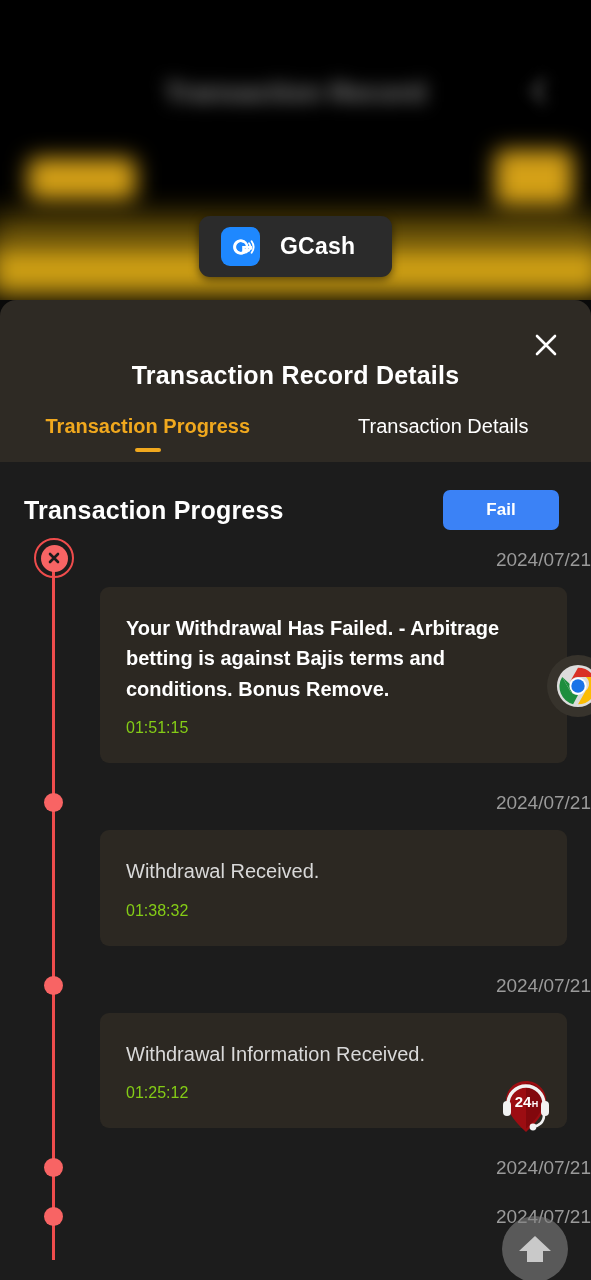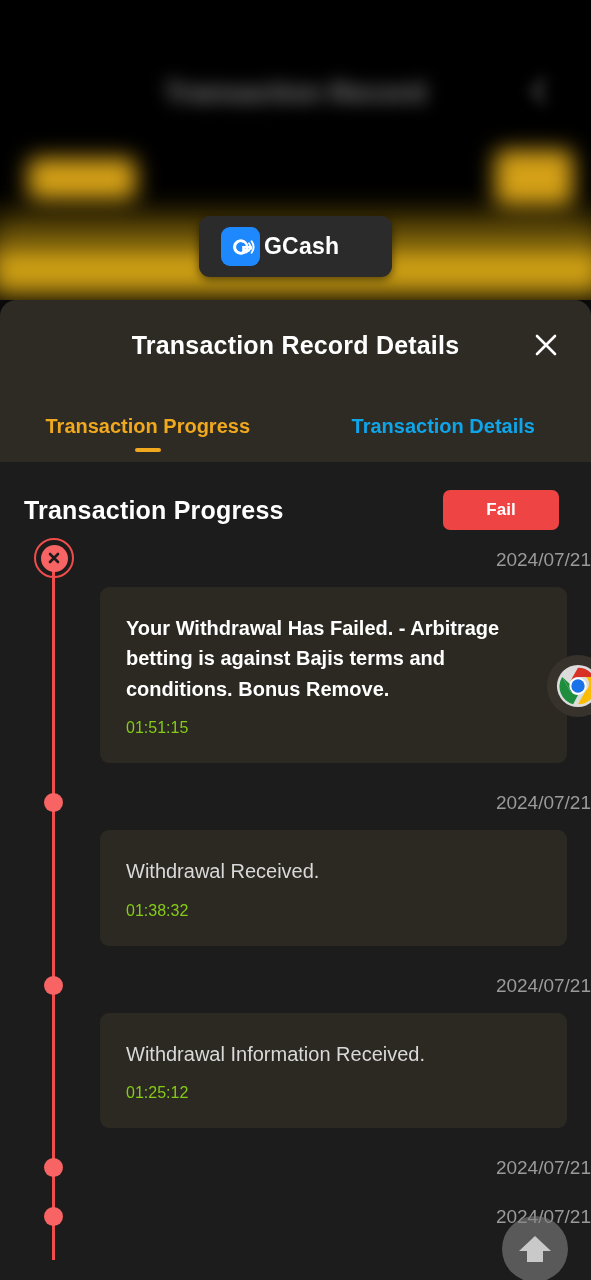--- a/index.html
+++ b/index.html
@@ -55,21 +55,21 @@
     position:absolute; left:-10px; top:218px;
     width:615px; height:30px;
     background:#b8900f; filter:blur(16px); opacity:.65;
   }
 
   
   .gcash-pill {
     position:absolute; left:199px; top:216px;
     width:193px; height:61px;
     background:#2b2b2b; border-radius:11px;
-    display:flex; align-items:center; gap:4px;
+    display:flex; align-items:center; gap:20px;
     padding-left:22px;
     box-shadow:0 3px 10px rgba(0,0,0,.55);
     z-index:6;
   }
   .gcash-logo {
     width:39px; height:39px; border-radius:9px;
     background:#1e88ff;
     position:relative; flex:none;
     display:flex; align-items:center; justify-content:center;
   }
@@ -82,21 +82,21 @@
   .sheet {
     position:absolute; left:0; top:300px;
     width:591px; height:980px;
     background:#2e2a24;
     border-radius:16px 16px 0 0;
     overflow:hidden;
     z-index:10;
   }
   .sheet-head {
     position:relative; height:90px;
-    display:flex; align-items:center; justify-content:center;
+    display:flex; align-items:flex-end; justify-content:center;
   }
   .sheet-title {
     font-size:25px; font-weight:700; color:#fff; letter-spacing:.2px;
   }
   .close-btn {
     position:absolute; right:28px; top:50%; transform:translateY(-50%);
     width:34px; height:34px;
     display:flex; align-items:center; justify-content:center;
     cursor:pointer;
   }
@@ -104,21 +104,21 @@
   
   .tabs {
     display:flex; height:72px;
     background:#2e2a24;
   }
   .tab {
     flex:1; display:flex; flex-direction:column;
     align-items:center; justify-content:center;
     position:relative; cursor:pointer;
   }
-  .tab-label { font-size:20px; font-weight:700; color:#0ea5e9; }
+  .tab-label { font-size:20px; font-weight:400; color:#ffffff; }
   .tab.active .tab-label { color:#f0a81e; font-weight:700; }
   .tab-underline {
     position:absolute; bottom:10px; left:50%;
     transform:translateX(-50%);
     width:26px; height:4px; border-radius:2px;
     background:#f0a81e;
   }
 
   
   .sheet-body {
@@ -128,21 +128,21 @@
     overflow:hidden;
   }
   .progress-head {
     display:flex; align-items:center; justify-content:space-between;
     padding:28px 32px 0 24px;
   }
   .progress-title {
     font-size:25px; font-weight:700; color:#fff; letter-spacing:.2px;
   }
   .status-badge {
-    background:#ef4444; color:#fff;
+    background:#3b82f6; color:#fff;
     font-size:17px; font-weight:700;
     padding:10px 0; width:116px; text-align:center;
     border-radius:7px;
   }
 
   
   .timeline {
     position:relative;
     margin-top:20px;
     padding-left:0;
@@ -332,20 +332,33 @@
       <circle cx="24" cy="24" r="22" fill="#dcdcdc"></circle>
       <path d="M24 5a19 19 0 0116.5 9.5H24a9.5 9.5 0 00-8.2 4.7z" fill="#d93025"></path>
       <path d="M7.5 14.5 19 34.4a9.5 9.5 0 01-.1-9.4L7.6 14.6z" fill="#1e8e3e"></path>
       <path d="M7.5 14.6 16 29.6A9.5 9.5 0 0024 33.5L18.9 43A19 19 0 017.5 14.6z" fill="#1e8e3e"></path>
       <path d="M40.5 14.5A19 19 0 0124 43l8.2-14.2a9.5 9.5 0 00.1-14.3z" fill="#fbbc04"></path>
       <circle cx="24" cy="24" r="9" fill="#fff"></circle>
       <circle cx="24" cy="24" r="7" fill="#1a73e8"></circle>
     </svg>
   </div>
 
+  <div class="support-fab">
+    <svg width="66" height="66" viewBox="0 0 66 66">
+      <path d="M33 8c11 0 20 8.5 20 19.5C53 39 41 52 33 59 25 52 13 39 13 27.5 13 16.5 22 8 33 8z" fill="#9c0d12"></path>
+      <path d="M33 10c10 0 18 7.7 18 17.5 0 10-10.6 21.6-18 28.3V10z" fill="#6e0509" opacity=".55"></path>
+      <path d="M15 31a18 18 0 0136 0" fill="none" stroke="#f2f2f2" stroke-width="3.4" stroke-linecap="round"></path>
+      <rect x="10" y="28" width="8" height="15" rx="4" fill="#f2f2f2"></rect>
+      <rect x="48" y="28" width="8" height="15" rx="4" fill="#f2f2f2"></rect>
+      <path d="M51 42c0 8-6 11-10 11.5" fill="none" stroke="#f2f2f2" stroke-width="2.6" stroke-linecap="round"></path>
+      <circle cx="40" cy="54" r="3.4" fill="#f2f2f2"></circle>
+      <text x="30" y="34" text-anchor="middle" font-family="Liberation Sans, sans-serif" font-size="15" font-weight="700" fill="#ffffff">24</text>
+      <text x="42" y="34" text-anchor="middle" font-family="Liberation Sans, sans-serif" font-size="9" font-weight="700" fill="#ffffff">H</text>
+    </svg>
+  </div>
 
   <div class="top-fab">
     <svg width="40" height="40" viewBox="0 0 40 40">
       <path d="M20 7 L36 22 H28 V33 H12 V22 H4 Z" fill="#c9c9c9"></path>
     </svg>
   </div>
 
 </div>
 
 </body></html>

